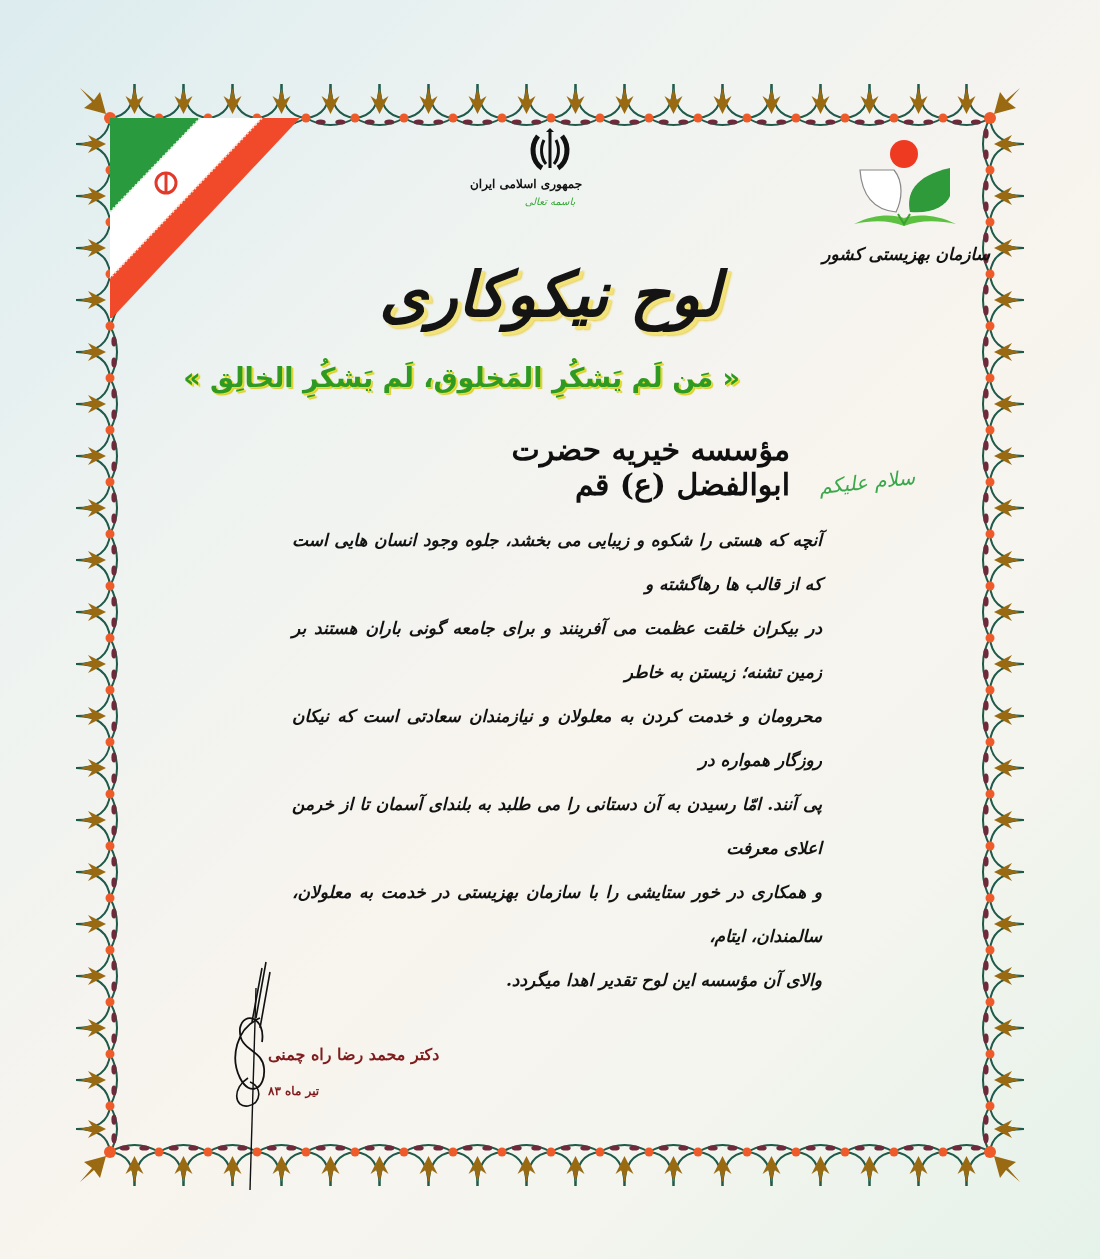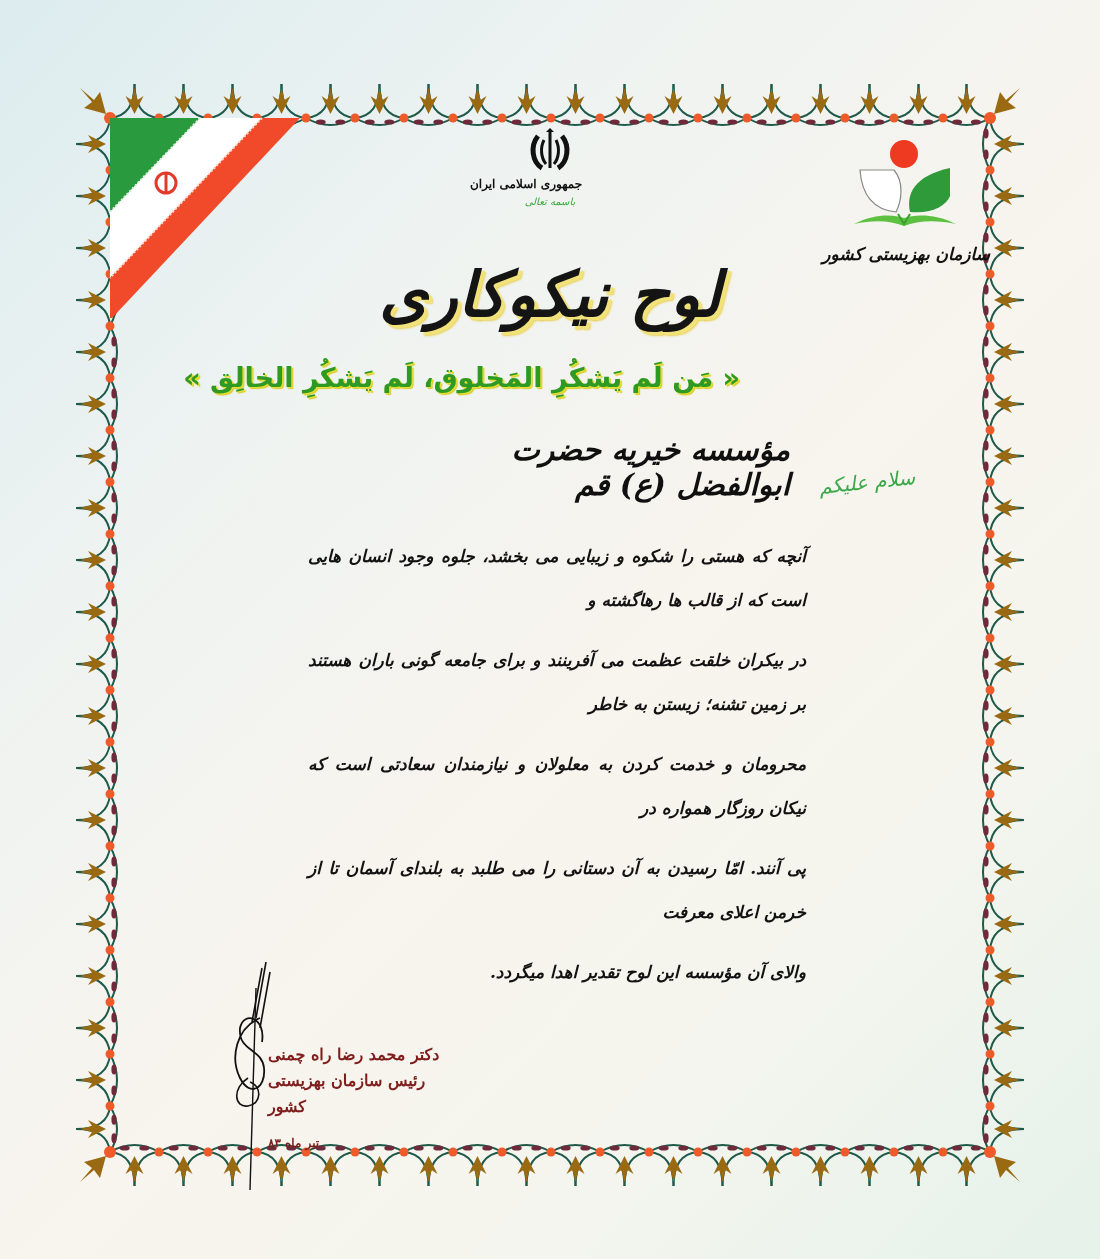--- a/index.html
+++ b/index.html
@@ -27,33 +27,33 @@
     font-family:"DejaVu Sans", sans-serif; font-size:27px; font-weight:bold;
     color:#2e9a23; text-shadow: 1px 1px 0 #e8df2e, 2px 2px 1px #d8cc2c;
     white-space:nowrap;
   }
 
   .org-logo { left:852px; top:140px; width:106px; height:90px; }
   .org-name { left:820px; top:244px; width:170px; text-align:right; direction:rtl; font-size:17px; font-weight:bold; font-style:italic; color:#111; }
 
   .recipient {
     left:450px; top:432px; width:340px; text-align:right; direction:rtl;
-    font-size:30px; font-style:italic; font-weight:bold; color:#101010;
+    font-size:30px; font-weight:bold; color:#101010;
   }
   .salam {
     left:812px; top:470px; width:110px; text-align:center; direction:rtl;
     font-size:20px; font-style:italic; color:#3aa84a; transform:rotate(-6deg);
   }
 
   .body-text {
     left:292px; top:518px; width:530px; direction:rtl; text-align:justify;
     font-family:"DejaVu Serif", serif; font-style:italic; font-weight:bold;
     font-size:17px; color:#121212;
   }
-  .body-text p { margin:16px; line-height:44px; text-align-last:right; }
+  .body-text p { margin:0; line-height:44px; text-align-last:right; }
 
   .signer { left:268px; top:1042px; width:200px; text-align:left; direction:rtl; color:#7f1d1d; font-weight:bold; }
   .signer .name { font-size:16px; line-height:26px; }
   .signer .role { font-size:16px; line-height:26px; }
   .signer .date { font-size:12px; margin-top:16px; }
   .signature { left:226px; top:958px; width:60px; height:240px; }
 
   .flag { left:0; top:0; }
 </style>
 </head>
@@ -638,27 +638,27 @@
 <div class="abs org-name">سازمان بهزیستی کشور</div>
 
 <div class="abs recipient">مؤسسه خیریه حضرت ابوالفضل (ع) قم</div>
 <div class="abs salam">سلام علیکم</div>
 
 <div class="abs body-text">
   <p>آنچه که هستی را شکوه و زیبایی می بخشد، جلوه وجود انسان هایی است که از قالب ها رهاگشته و</p>
   <p>در بیکران خلقت عظمت می آفرینند و برای جامعه گونی باران هستند بر زمین تشنه؛ زیستن به خاطر</p>
   <p>محرومان و خدمت کردن به معلولان و نیازمندان سعادتی است که نیکان روزگار همواره در</p>
   <p>پی آنند. امّا رسیدن به آن دستانی را می طلبد به بلندای آسمان تا از خرمن اعلای معرفت</p>
+  <p>و همکاری در خور ستایشی را با سازمان بهزیستی در خدمت به معلولان، سالمندان، ایتام،</p>
   <p style="text-align:right">والای آن مؤسسه این لوح تقدیر اهدا میگردد.</p>
 </div>
 
 <svg class="abs signature" viewBox="0 0 60 240">
   <path d="M40 4 L30 60 M44 14 L34 70 M36 10 L26 64" stroke="#111" stroke-width="1.6" fill="none"></path>
   <path d="M34 60 C10 70 4 100 14 120 C24 140 40 130 38 110 C36 90 12 94 14 70 C18 52 40 60 36 84" stroke="#111" stroke-width="1.8" fill="none"></path>
   <path d="M22 120 C6 130 8 150 22 148 C36 146 36 128 24 124" stroke="#111" stroke-width="1.6" fill="none"></path>
   <line x1="30" y1="30" x2="24" y2="232" stroke="#111" stroke-width="1.4"></line>
 </svg>
 
 <div class="abs signer">
   <div class="name">دکتر محمد رضا راه چمنی</div>
-  <div class="role">رئیس سازمان بهزیستی کشور</div>
   <div class="date">تیر ماه ۸۳</div>
 </div>
 
 </body></html>

